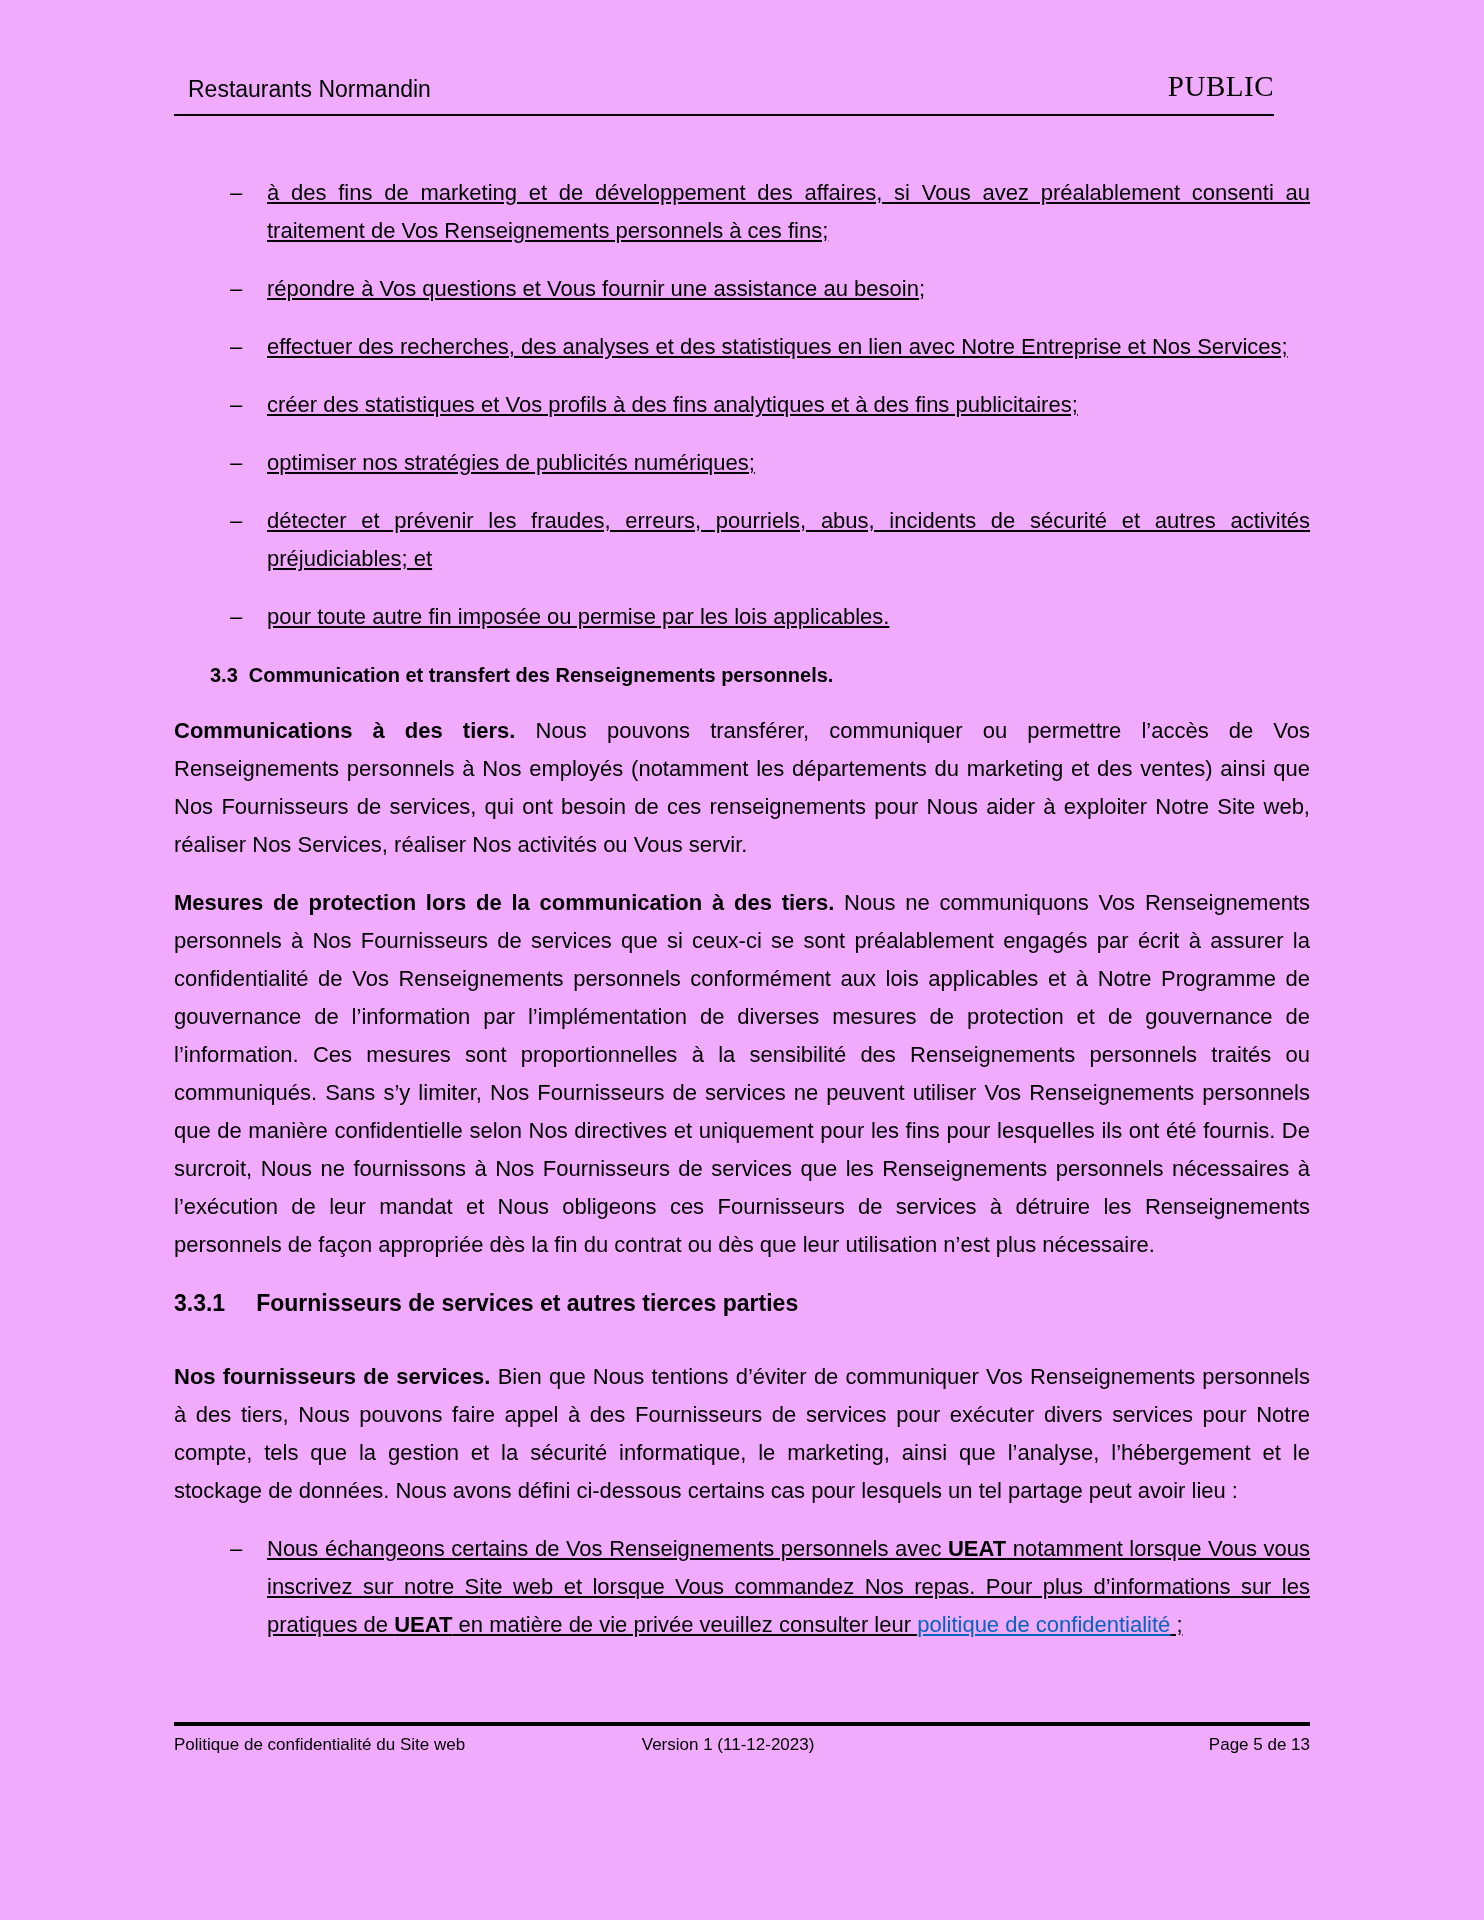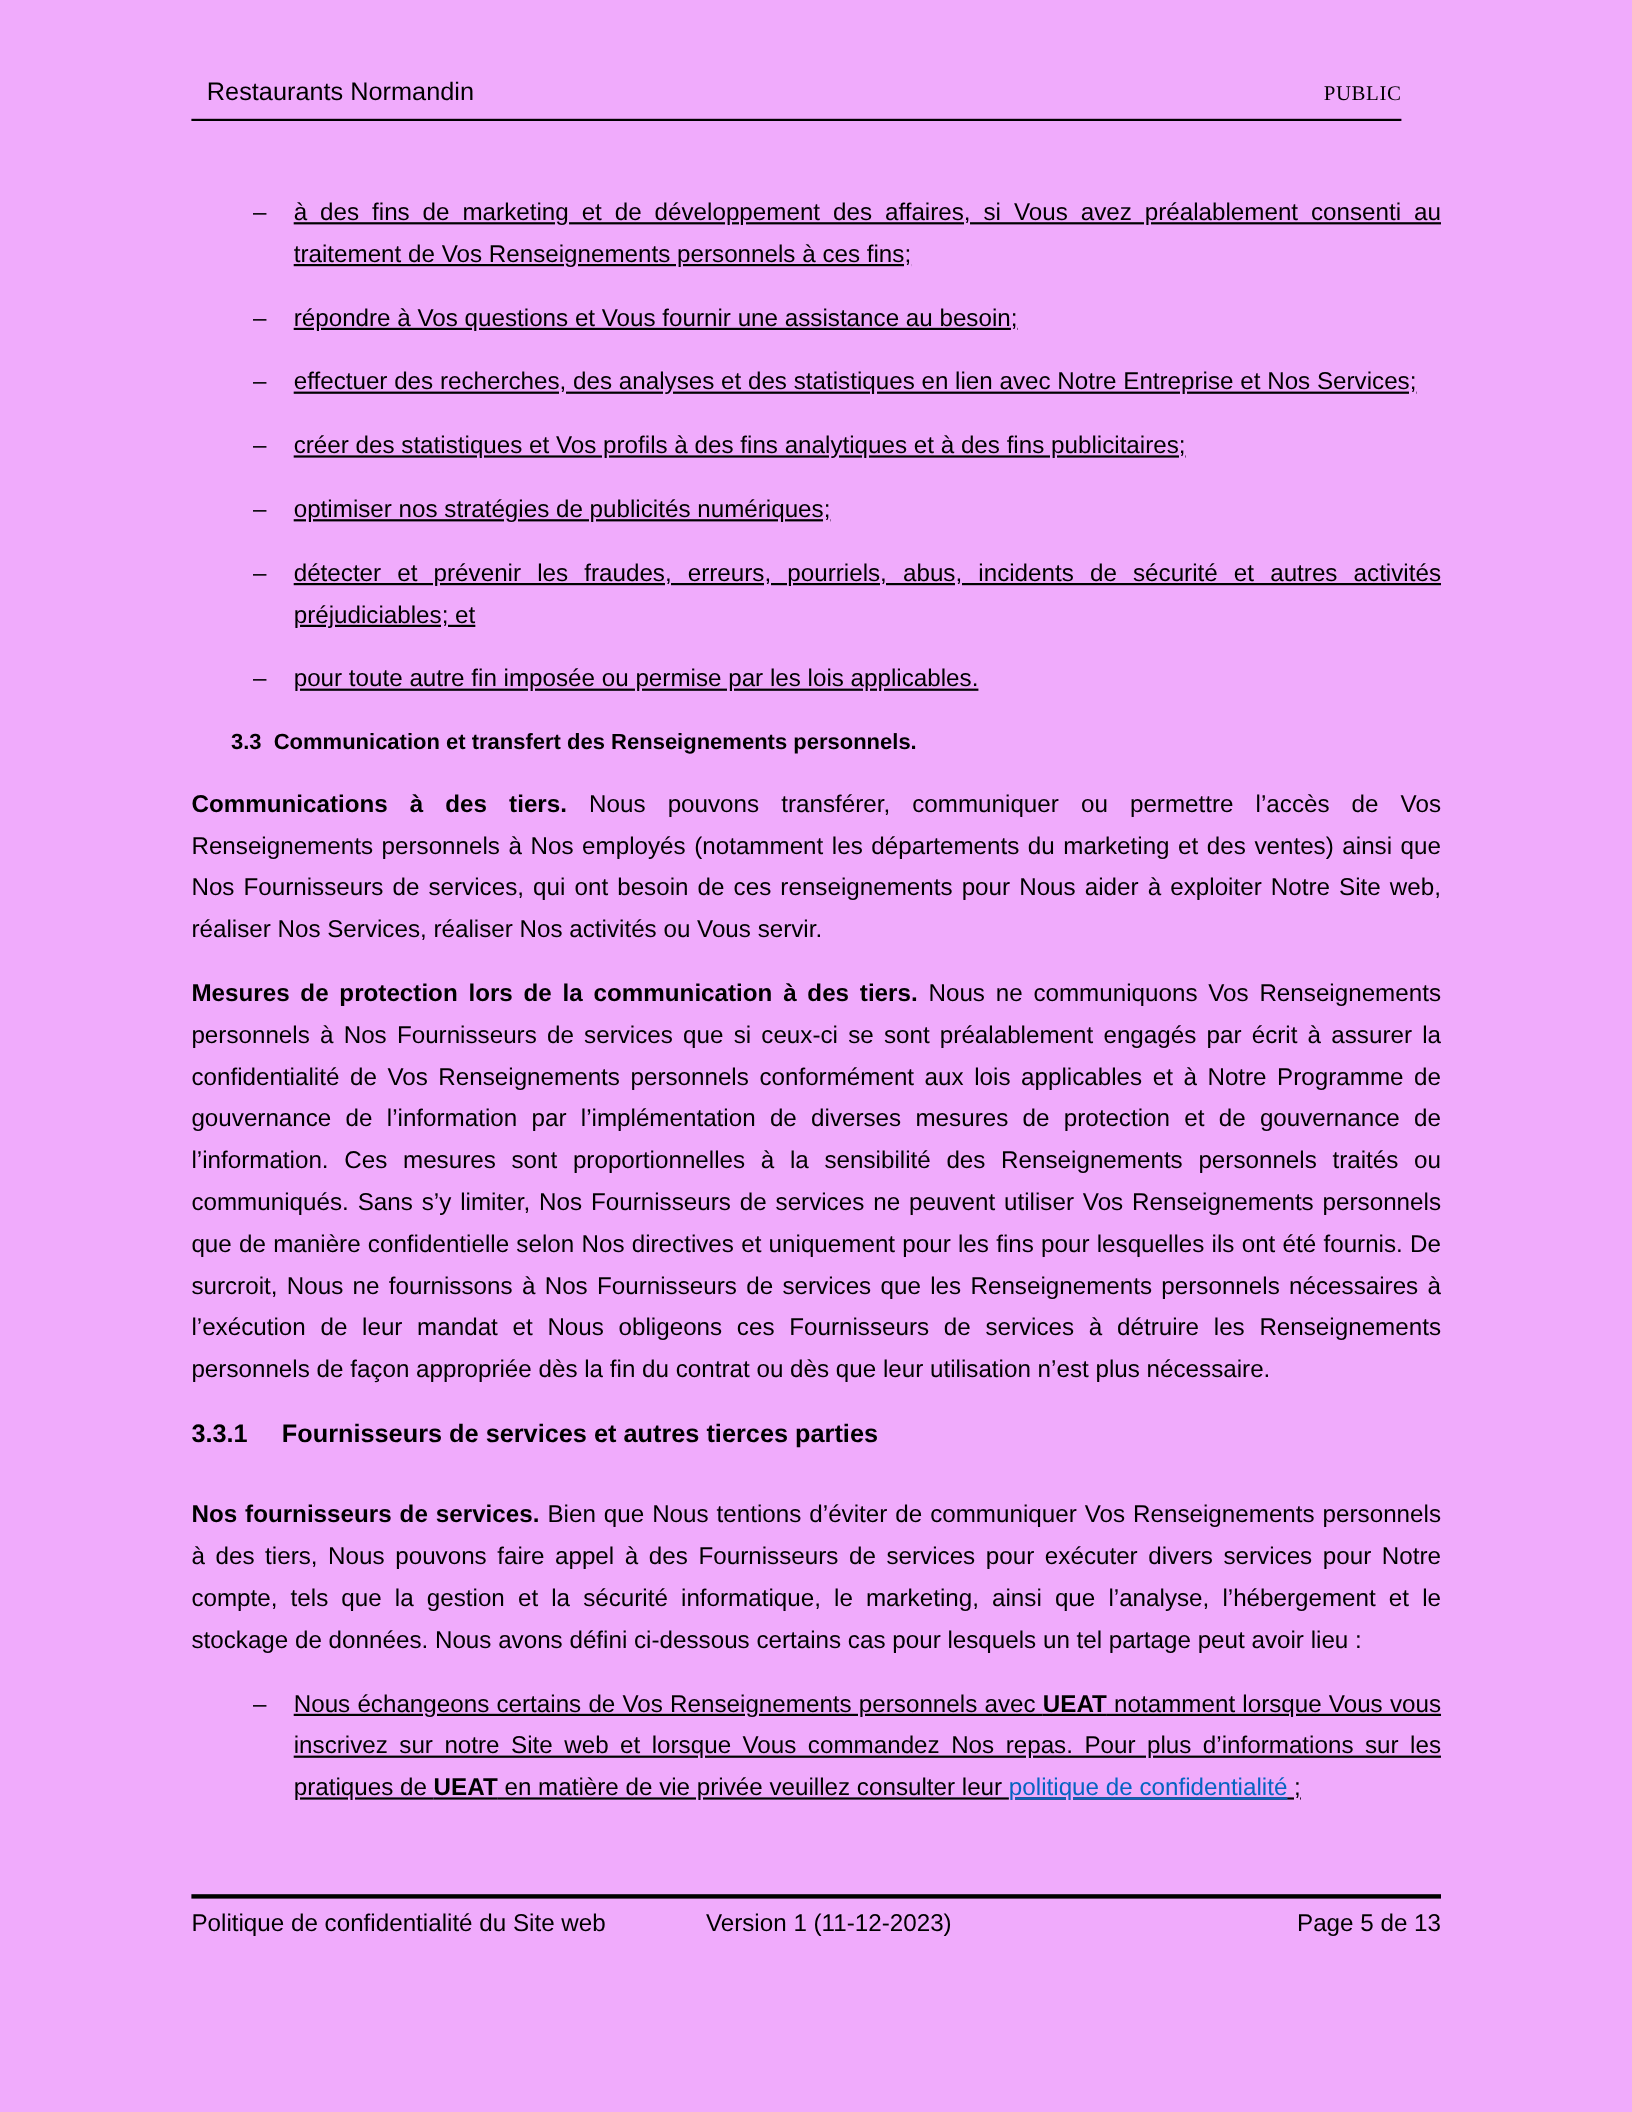--- a/index.html
+++ b/index.html
@@ -3,37 +3,37 @@
 <meta charset="utf-8">
 <style>
   html,body{margin:0;padding:0;background:#ffffff;}
   .page{position:relative;width:1484px;height:1920px;background:#f0abfc;color:#000;
         font-family:"Liberation Sans",sans-serif;overflow:hidden;}
   
   .header{position:absolute;left:174px;top:70px;width:1100px;display:flex;
           justify-content:space-between;align-items:flex-end;
           border-bottom:2px solid #000;padding-bottom:11px;}
   .header-left{font-size:23px;padding-left:14px;}
-  .header-right{font-family:"Liberation Serif",serif;font-size:19px;letter-spacing:.5px;}
+  .header-right{font-family:"Liberation Serif",serif;font-size:29px;letter-spacing:.5px;}
   
   .content{position:absolute;left:174px;top:174px;width:1136px;
            font-size:22px;line-height:38px;text-align:justify;}
   .li{position:relative;padding-left:93px;margin:0 0 20px 0;}
   .dash{position:absolute;left:56px;top:0;}
   .li-text{margin:0;text-decoration:underline;}
   .para{margin:0 0 20px 0;}
   .b{font-weight:bold;}
   .h2x{font-weight:bold;font-size:20px;margin:0 0 18px 36px;text-align:left;}
   .h2x .num{margin-right:11px;}
   .h3x{font-weight:bold;font-size:23px;margin:2px 0 36px 0;text-align:left;}
   .h3x .num{margin-right:31px;}
   .link{color:var(--link-color,#0563C1);text-decoration:underline;cursor:pointer;}
   
   .footer{position:absolute;left:174px;top:1722px;width:1136px;
-          border-top:4px solid #000;padding-top:9px;display:flex;font-size:22px;align-items:flex-end;}
+          border-top:4px solid #000;padding-top:9px;display:flex;font-size:17px;align-items:flex-end;}
   .footer-left{flex:1.4;text-align:left;}
   .footer-center{flex:1;text-align:left;}
   .footer-right{flex:1;text-align:right;}
 </style>
 </head>
 <body>
 
 <div class="page">
 
   <div class="header">

